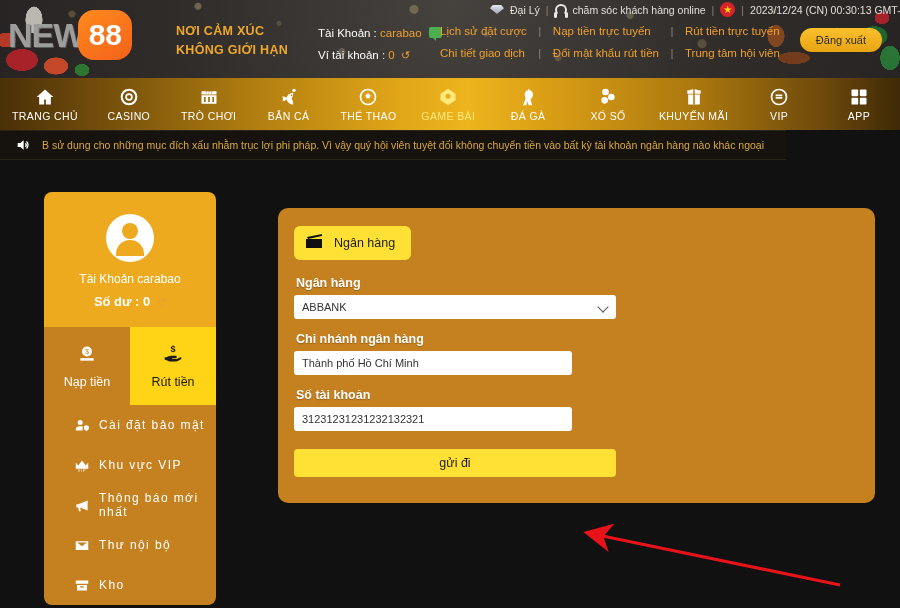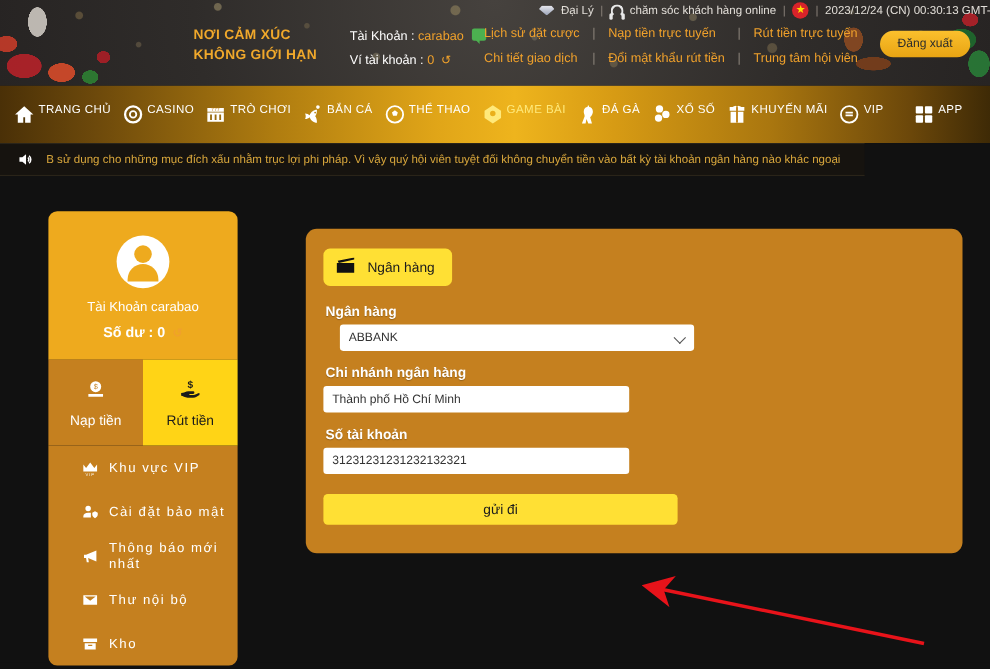--- a/index.html
+++ b/index.html
@@ -121,21 +121,21 @@
   }
 
   
   .nav {
     position: relative; width: 900px; height: 52px;
     background: linear-gradient(90deg,#4a3007 0%, #6e4a0b 10%, #b07d10 28%, #e0a518 44%, #eeb41d 52%, #d79b14 62%, #a9760f 78%, #6b470a 92%, #3e2a06 100%);
     display: flex; align-items: center; justify-content: space-between;
     padding: 0 12px;
   }
   .nav-item {
-    display: flex; align-items: flex-start; gap: 3px;
+    display: flex; flex-direction: column; align-items: center; gap: 3px;
     color: #ffffff; font-size: 10.5px; letter-spacing: .4px; cursor: pointer;
     min-width: 58px;
   }
   .nav-item.active { color: #ffe97a; }
   .nav-ico { width: 20px; height: 20px; display:block; }
   .nav-ico svg { width: 20px; height: 20px; fill: currentColor; }
 
   
   .marquee {
     width: 786px; height: 30px; background: #16130f;
@@ -212,21 +212,21 @@
   .field-label {
     color:#ffffff; font-size:12.5px; font-weight:bold;
     margin: 0 0 5px 2px; text-shadow: 0 1px 1px rgba(0,0,0,.25);
   }
   .field-label.sp { margin-top: 13px; }
   .field-input {
     width: 278px; height: 24px; background:#ffffff; border: none;
     border-radius: 3px; padding: 0 8px; font-size: 11px; color:#333;
     font-family:"Liberation Sans", sans-serif; outline:none;
   }
-  .select-wrap { position: relative; width: 322px; margin-left: 15px; }
+  .select-wrap { position: relative; width: 322px; }
   .select-wrap select {
     width: 322px; height: 24px; background:#ffffff; border:none;
     border-radius:3px; padding: 0 8px; font-size: 11px; color:#333;
     font-family:"Liberation Sans", sans-serif; outline:none;
     -webkit-appearance:none; appearance:none;
   }
   .select-caret {
     position:absolute; right:9px; top:8px; width:8px; height:8px;
     border-right:1.6px solid #555; border-bottom:1.6px solid #555;
     transform: rotate(45deg); pointer-events:none;
@@ -242,20 +242,24 @@
 </style>
 </head>
 <body>
 
 <div class="page">
 
   <div class="topbar">
     <div class="xmas-left"></div>
     <div class="xmas-right"></div>
 
+    <div class="logo">
+      <span class="logo-new">NEW</span>
+      <span class="logo-88">88</span>
+    </div>
 
     <div class="slogan">
       <div>NƠI CẢM XÚC</div>
       <div>KHÔNG GIỚI HẠN</div>
     </div>
 
     <div class="acct-col">
       <div>
         <span class="acct-label">Tài Khoản :</span>
         <span class="acct-val">carabao</span>
@@ -448,30 +452,30 @@
                 <path d="M2 16c3 0 5-2 8-2h5a1.5 1.5 0 0 1 0 3h-4v1h5c2 0 4-2 6-2v2c-2 1-4 3-7 3H9c-3 0-5-2-7-2z"></path>
               </svg>
           </span>
           <span>Rút tiền</span>
         </div>
       </div>
 
       <div class="menu">
         <div class="menu-item">
           <svg viewBox="0 0 24 24">
+              <path d="M9 11a4 4 0 1 0 0-8 4 4 0 0 0 0 8m0 2c-4 0-7 2-7 5v2h11v-2c0-3-0-5 0-5zm10-2 4 2v3c0 2-2 4-4 5-2-1-4-3-4-5v-3z"></path>
+            </svg>
+          <span>Cài đặt bảo mật</span>
+        </div>
+        <div class="menu-item">
+          <svg viewBox="0 0 24 24">
               <path d="M2 7l4 5 6-8 6 8 4-5v10H2z"></path>
               <text x="12" y="23" font-size="6" text-anchor="middle">VIP</text>
             </svg>
           <span>Khu vực VIP</span>
-        </div>
-        <div class="menu-item">
-          <svg viewBox="0 0 24 24">
-              <path d="M9 11a4 4 0 1 0 0-8 4 4 0 0 0 0 8m0 2c-4 0-7 2-7 5v2h11v-2c0-3-0-5 0-5zm10-2 4 2v3c0 2-2 4-4 5-2-1-4-3-4-5v-3z"></path>
-            </svg>
-          <span>Cài đặt bảo mật</span>
         </div>
         <div class="menu-item">
           <svg viewBox="0 0 24 24">
               <path d="M3 10v5h3l1 6h3l-1-6 12 5V4L6 10z"></path>
             </svg>
           <span>Thông báo mới nhất</span>
         </div>
         <div class="menu-item">
           <svg viewBox="0 0 24 24">
               <path d="M2 5h20v14H2zm2 2 8 6 8-6z"></path>

